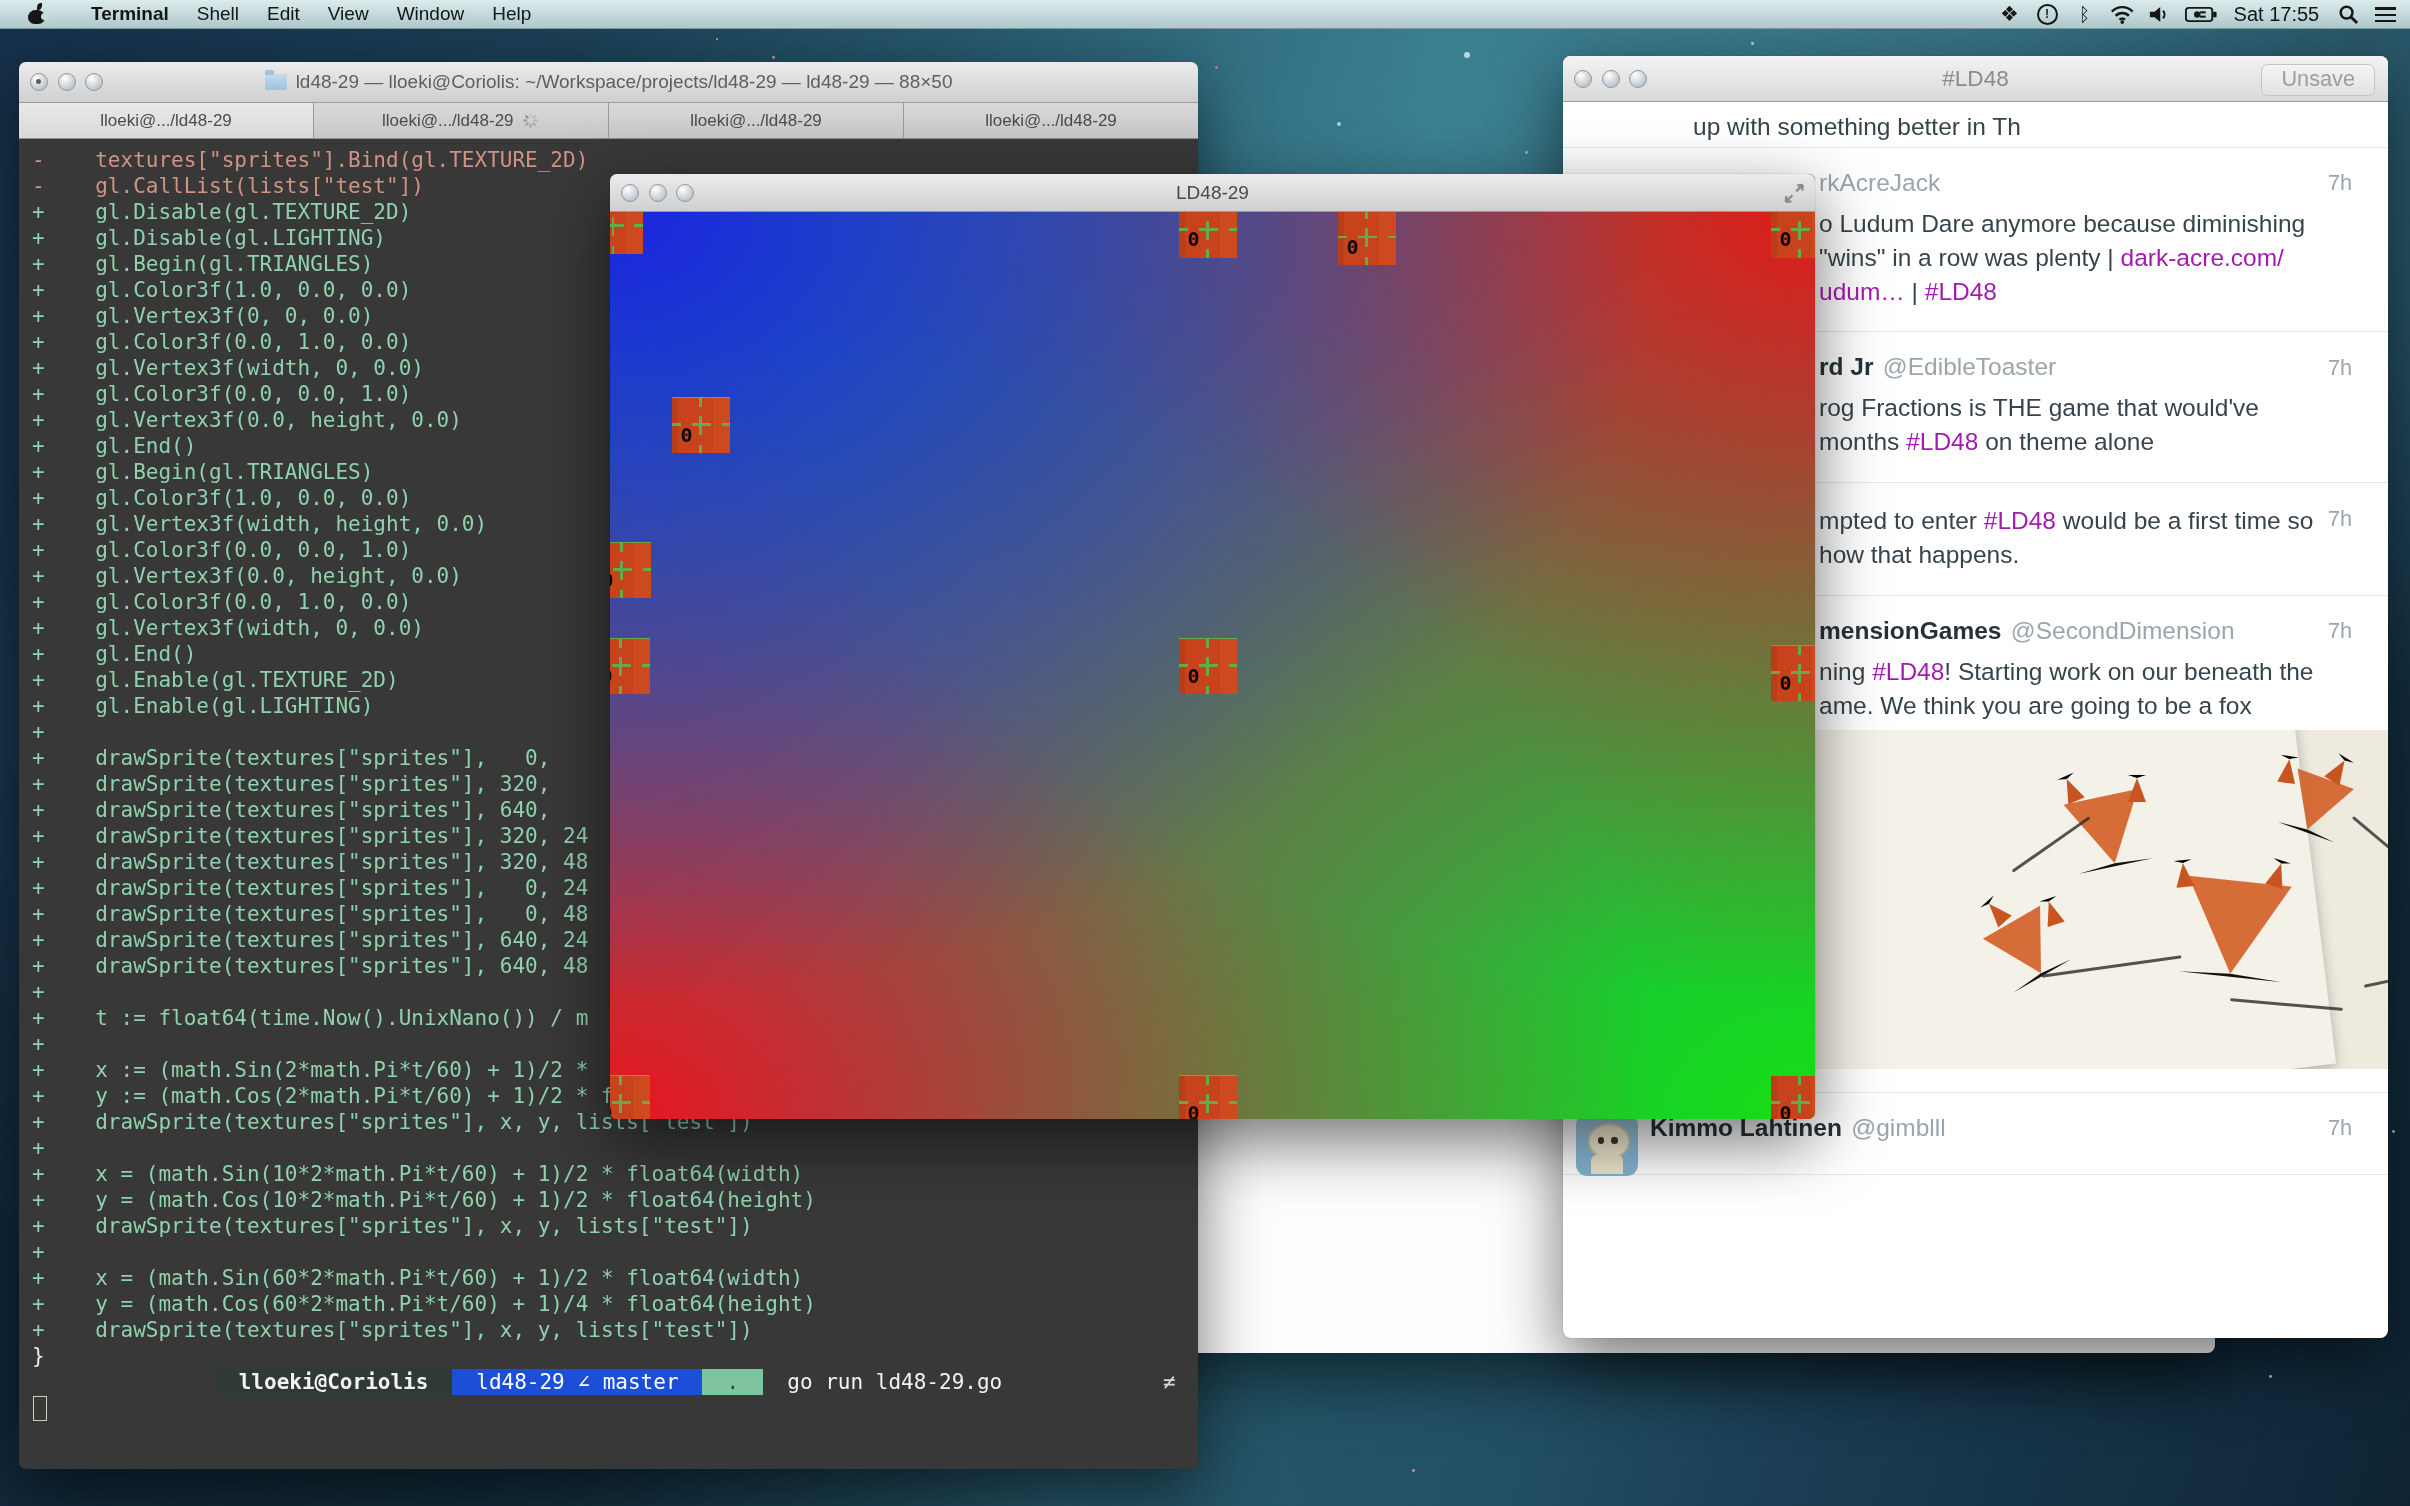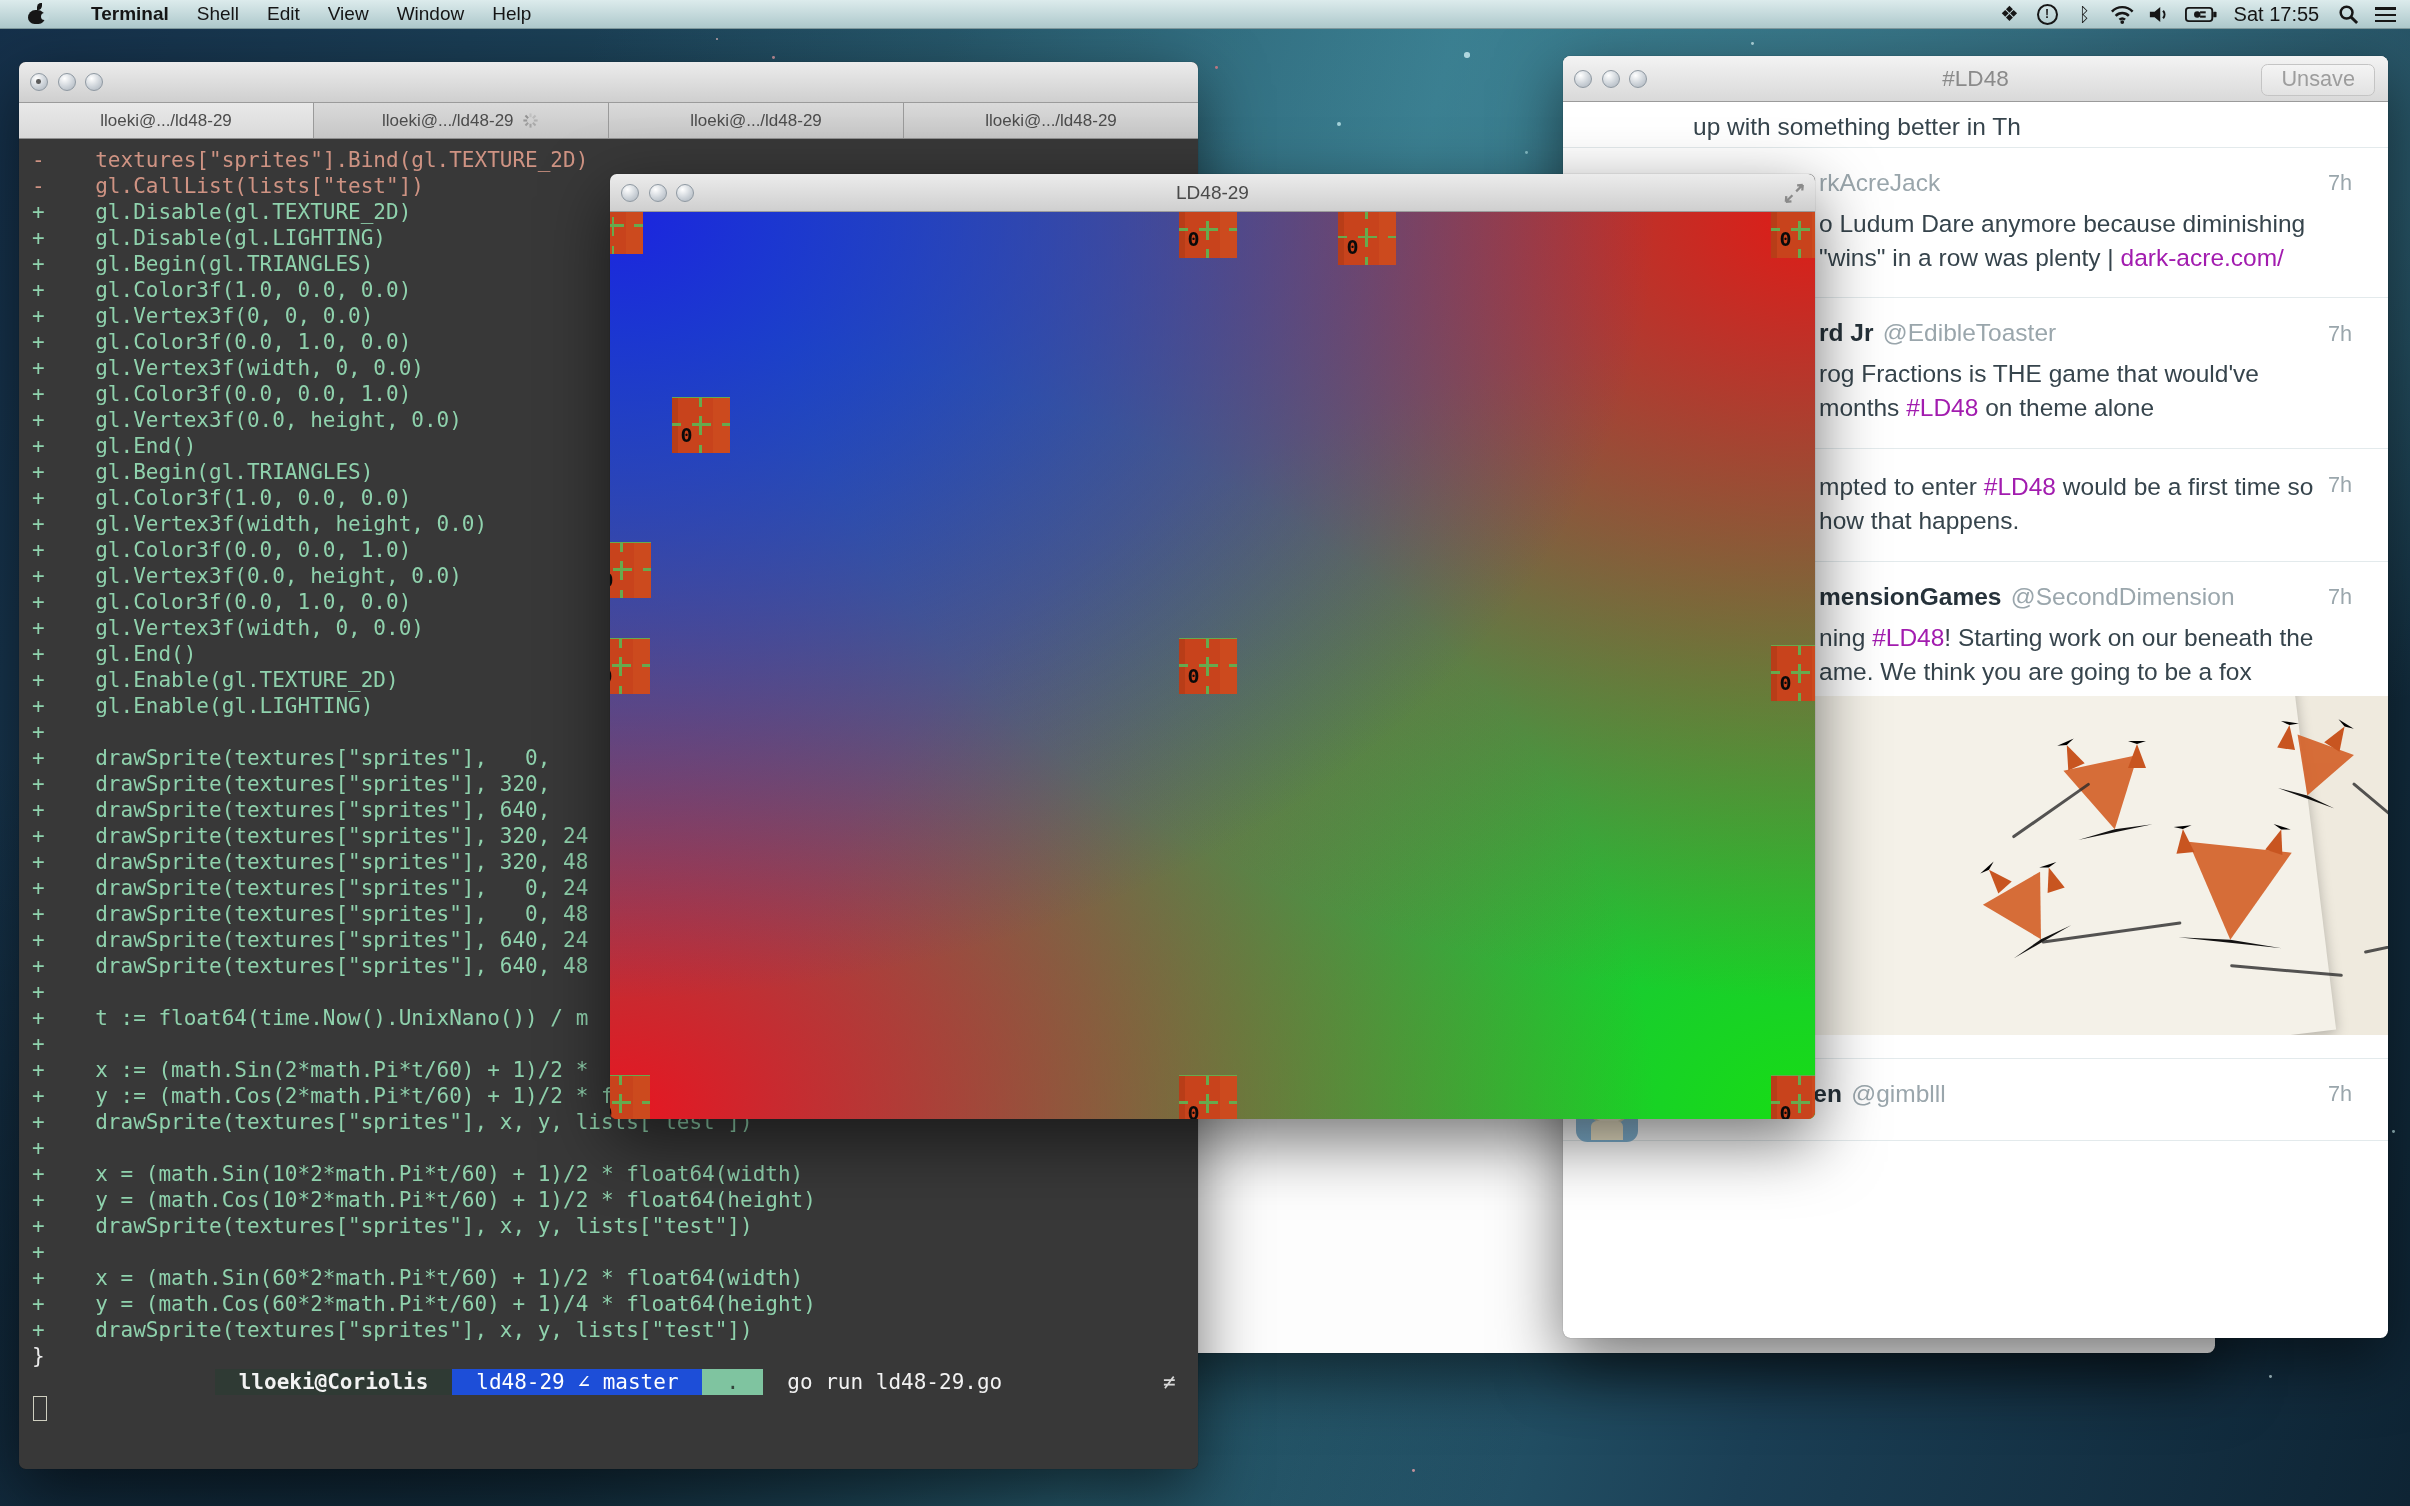--- a/index.html
+++ b/index.html
@@ -153,20 +153,21 @@
 
 <div class="window terminal">
   <div class="titlebar">
     <div class="tl-group">
       <div class="tl">
           <div class="dot"></div>
         </div>
       <div class="tl"></div>
       <div class="tl"></div>
     </div>
+    <div class="win-title"><span class="t-folder"></span><span>ld48-29 — lloeki@Coriolis: ~/Workspace/projects/ld48-29 — ld48-29 — 88×50</span></div>
   </div>
   <div class="tabbar" id="term-tabs">
       <div class="tab active">
         <span>lloeki@.../ld48-29</span>
       </div>
       <div class="tab">
         <span>lloeki@.../ld48-29</span>
         <span class="spinner"><svg width="19" height="19" viewBox="0 0 20 20">
             <line x1="10" y1="2.5" x2="10" y2="6.5" stroke="#8a8a8a" stroke-width="2.2" opacity="0.25" transform="rotate(0 10 10)"></line>
             <line x1="10" y1="2.5" x2="10" y2="6.5" stroke="#8a8a8a" stroke-width="2.2" opacity="0.33999999999999997" transform="rotate(45 10 10)"></line>
@@ -250,20 +251,21 @@
   </div>
   <div class="tw-body" id="tweets">
       <div class="trow partial">
         <div class="ttext"><span>up with something better in Th</span></div>
       </div>
       <div class="trow clipped">
         <div class="tname-line"><span class="thandle" style="margin-left: 0px;">rkAcreJack</span></div>
         <span class="ttime">7h</span>
         <div class="ttext"><span>o Ludum Dare anymore because diminishing</span></div>
         <div class="ttext"><span>"wins" in a row was plenty | </span><span class="tlink">dark-acre.com/</span></div>
+        <div class="ttext"><span class="tlink">udum… </span><span>| </span><span class="tlink">#LD48</span></div>
       </div>
       <div class="trow clipped">
         <div class="tname-line"><span class="tname">rd Jr</span><span class="thandle">@EdibleToaster</span></div>
         <span class="ttime">7h</span>
         <div class="ttext"><span>rog Fractions is THE game that would've</span></div>
         <div class="ttext"><span>months </span><span class="tlink">#LD48</span><span> on theme alone</span></div>
       </div>
       <div class="trow clipped">
         <span class="ttime">7h</span>
         <div class="ttext"><span>mpted to enter </span><span class="tlink">#LD48</span><span> would be a first time so</span></div>

